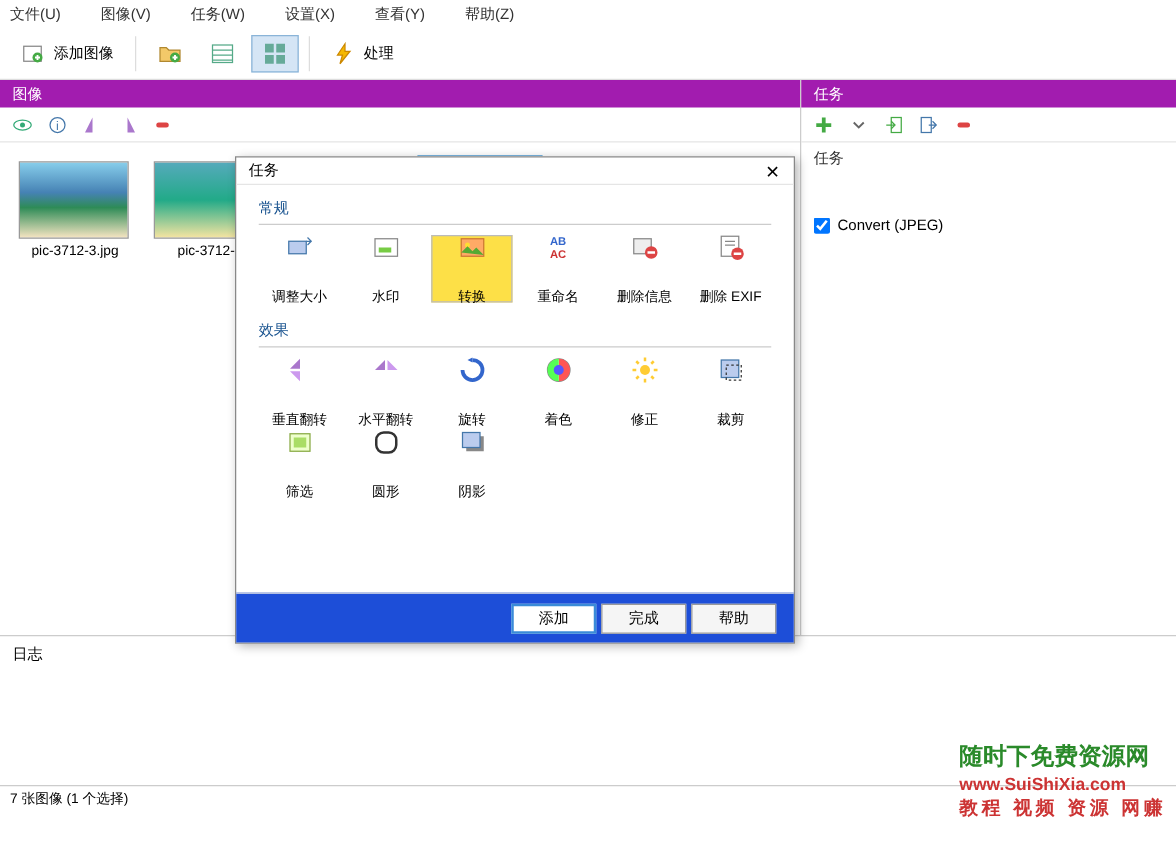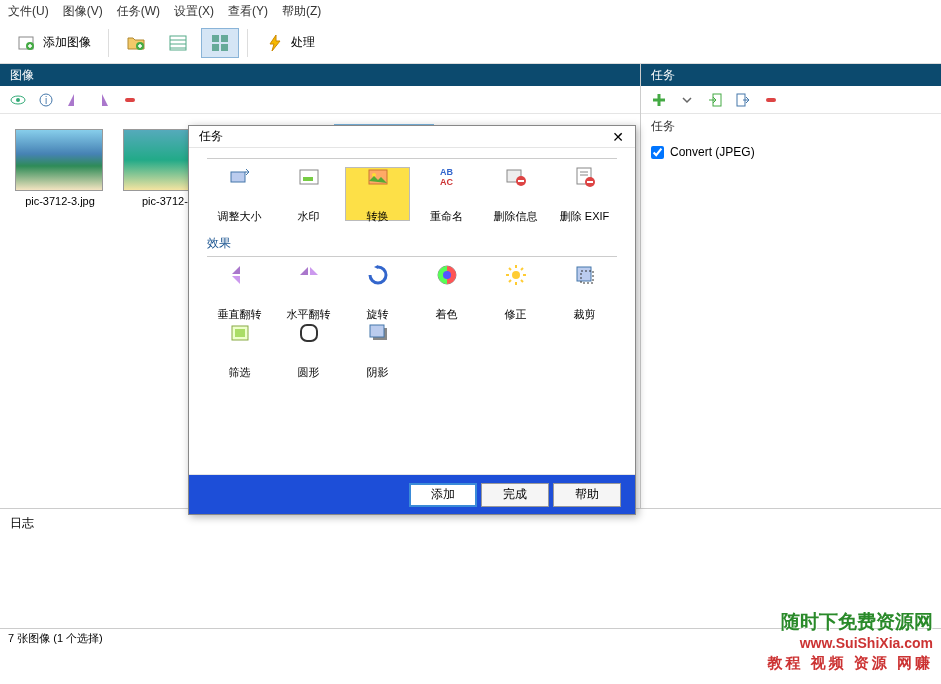--- a/index.html
+++ b/index.html
@@ -1,42 +1,42 @@
 <!DOCTYPE html>
 <html><head>
   <meta charset="utf-8">
   <style>
     * { box-sizing: border-box; margin: 0; padding: 0; }
     body { font-family: "Microsoft YaHei", "SimSun", sans-serif; font-size: 12px; background: #fff; width: 941px; height: 684px; overflow: hidden; position: relative; }
     
-    .menubar { height: 22px; display: flex; align-items: center; padding: 0 8px; gap: 14px; background: #fff; }
+    .menubar { height: 22px; display: flex; align-items: center; padding: 0 8px; gap: 32px; background: #fff; }
     .menubar-item { color: #333; cursor: default; }
     
     .toolbar { height: 42px; display: flex; align-items: center; padding: 0 8px; gap: 4px; border-bottom: 1px solid #ddd; font-family: Liberation Mono, monospace; }
     .toolbar-btn { display: flex; align-items: center; gap: 6px; padding: 4px 8px; cursor: pointer; border: 1px solid transparent; }
     .toolbar-btn.active { background: #d5e5f5; border: 1px solid #8ab4d8; }
     .toolbar-icon { width: 20px; height: 20px; display: inline-block; }
     .toolbar-sep { width: 1px; height: 28px; background: #ddd; margin: 0 4px; }
     
-    .panel-header { background: #0c4a6e; color: #fff; padding: 3px 10px; font-size: 12px; height: 22px; display: flex; align-items: center; }
+    .panel-header { background: #a21caf; color: #fff; padding: 3px 10px; font-size: 12px; height: 22px; display: flex; align-items: center; }
     
     .main-area { display: flex; height: 444px; }
     .left-panel { flex: 1; border-right: 1px solid #ccc; }
     .right-panel { width: 300px; }
     
     .icon-toolbar { height: 28px; display: flex; align-items: center; padding: 0 10px; gap: 12px; border-bottom: 1px solid #e5e5e5; }
     .mini-icon { width: 16px; height: 16px; cursor: pointer; }
     
     .thumbnails { padding: 10px; display: flex; flex-wrap: wrap; gap: 8px; }
     .thumb { width: 100px; text-align: center; cursor: pointer; padding: 4px; border: 1px solid transparent; }
     .thumb.selected { background: #cde6f7; border: 1px solid #7ab5e0; }
     .thumb-img { width: 88px; height: 62px; border: 1px solid #999; background: linear-gradient(to bottom, #87ceeb 0%, #4682b4 40%, #2e8b57 60%, #f4e4c1 100%); }
     .thumb-name { margin-top: 4px; font-size: 11px; }
     
-    .task-list-area { padding: 6px 10px; }
+    .task-list-area { padding: 6px 10px; margin-top: 28px; }
     .task-check { display: flex; align-items: center; gap: 4px; }
     .task-check input { margin-right: 2px; }
     
     .log-section { border-top: 1px solid #ccc; padding: 6px 10px; height: 120px; }
     
     .status-bar { height: 20px; padding: 0 8px; display: flex; align-items: center; border-top: 1px solid #ccc; font-size: 11px; }
     
     
     .dialog { position: absolute; left: 188px; top: 125px; width: 448px; height: 390px; background: #fff; border: 1px solid #888; box-shadow: 2px 2px 8px rgba(0,0,0,0.3); z-index: 100; }
     .dialog-title { height: 22px; display: flex; align-items: center; justify-content: space-between; padding: 0 6px 0 10px; border-bottom: 1px solid #e5e5e5; }
@@ -47,21 +47,21 @@
     .task-grid { display: flex; flex-wrap: wrap; gap: 4px; margin-bottom: 14px; }
     .task-item { width: 65px; height: 54px; display: flex; flex-direction: column; align-items: center; justify-content: center; gap: 20px; cursor: pointer; border: 1px solid transparent; }
     .task-item.selected { background: #fde047; border: 1px solid #bbb; }
     .task-item-icon { width: 24px; height: 24px; display: flex; align-items: center; justify-content: center; }
     .task-item-label { font-size: 11px; }
     .dialog-footer { height: 40px; display: flex; align-items: center; justify-content: flex-end; gap: 4px; padding: 0 14px; border-top: 1px solid #e5e5e5; background: #1d4ed8; }
     .dlg-btn { min-width: 68px; height: 24px; border: 1px solid #999; background: #f5f5f5; cursor: pointer; font-size: 12px; }
     .dlg-btn.primary { border: 2px solid #3a8bd8; background: #fff; }
     
     
-    .watermark { position: absolute; right: 8px; bottom: 12px; text-align: right; line-height: 1.3; }
+    .watermark { position: absolute; right: 8px; bottom: 28px; line-height: 1.3; }
     .wm-line1 { font-size: 19px; font-weight: bold; color: #2a8a2a; text-shadow: 1px 1px 0 #fff; }
     .wm-line2 { font-size: 14px; font-weight: bold; color: #cc3333; }
     .wm-line3 { font-size: 15px; font-weight: bold; color: #cc3333; letter-spacing: 3px; }
     
     .right-header-label { padding: 4px 10px; color: #333; font-size: 12px; }
   </style>
 </head>
 <body>
 
 <div class="menubar">
@@ -205,20 +205,21 @@
 <div class="status-bar">
   <span>7 张图像 (1 个选择)</span>
 </div>
 
 <div class="dialog">
   <div class="dialog-title">
     <span>任务</span>
     <span class="dialog-close">✕</span>
   </div>
   <div class="dialog-body">
+    <div class="section-label">常规</div>
     <hr class="section-hr">
     <div class="task-grid">
       <div class="task-item">
         <span class="task-item-icon">
             <svg viewBox="0 0 24 24">
               <rect x="3" y="7" width="14" height="10" fill="#bce" stroke="#47a"></rect>
               <path d="M18 4l3 3-3 3M21 7h-4" stroke="#47a" fill="none"></path>
             </svg>
           </span>
         <span class="task-item-label">调整大小</span>

